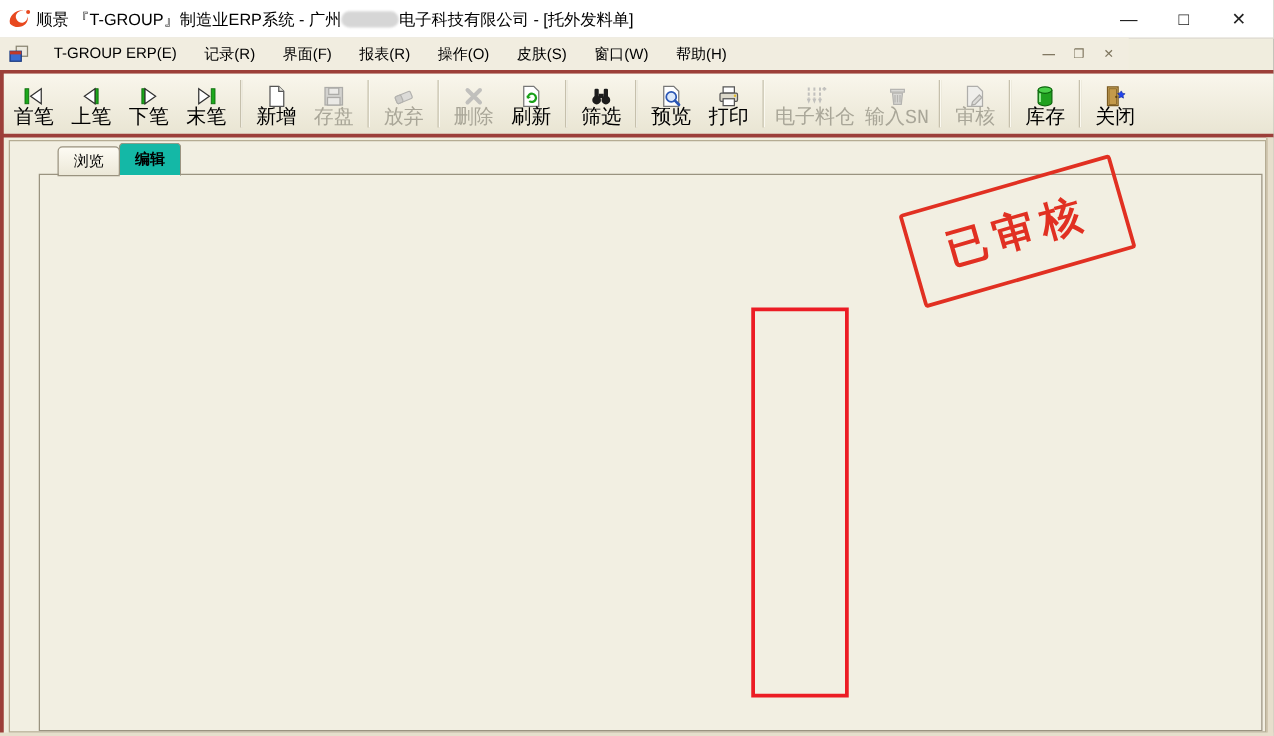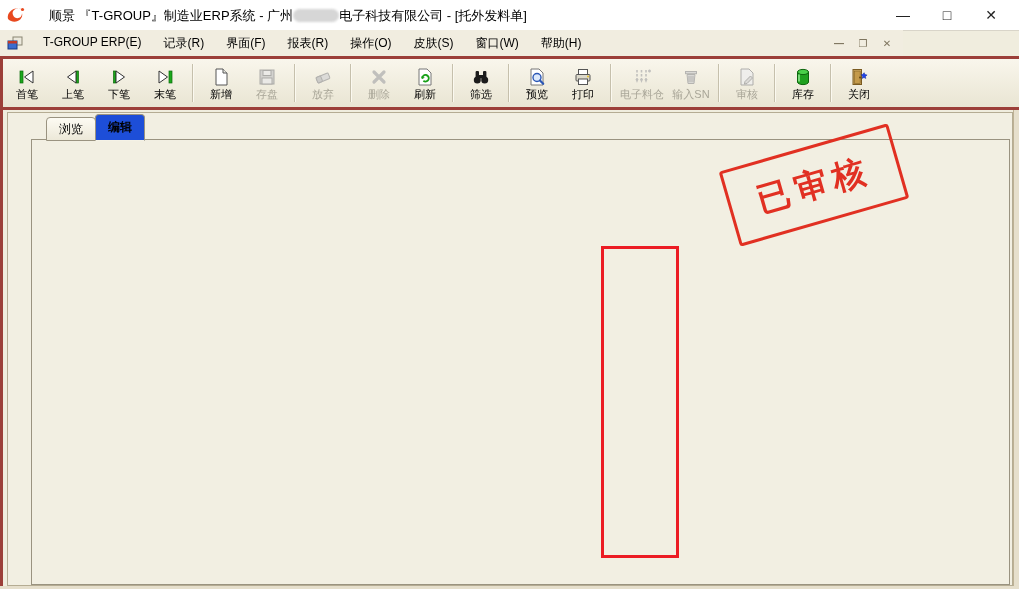--- a/index.html
+++ b/index.html
@@ -3,52 +3,52 @@
 <meta charset="utf-8">
 <style>
   html,body{margin:0;padding:0;background:#888;}
   .win{position:relative;width:1019px;height:589px;background:#f0edde;overflow:hidden;
        font-family:"Liberation Sans","DejaVu Sans",sans-serif;font-size:12px;color:#000;
        -webkit-font-smoothing:none;}
   .abs{position:absolute;}
   
   .titlebar{left:0;top:0;width:1019px;height:30px;background:#ffffff;border-bottom:1px solid #d9d5c9;}
   .logo{left:5px;top:4px;width:22px;height:22px;}
-  .title-text{left:49px;top:7px;font-size:13px;white-space:nowrap;}
+  .title-text{left:29px;top:7px;font-size:13px;white-space:nowrap;}
   .redact{display:inline-block;width:46px;height:13px;background:#d6d6d6;border-radius:7px;
           vertical-align:-2px;filter:blur(1px);}
   .win-controls{right:6px;top:0;height:30px;display:flex;align-items:center;}
   .wc-btn{width:44px;height:28px;display:flex;align-items:center;justify-content:center;
           font-size:14px;color:#222;cursor:default;}
   
   .menubar{left:0;top:30px;width:903px;height:26px;background:#f1ede0;display:flex;align-items:center;}
   .mdi-icon{width:18px;height:18px;margin:0 8px 0 6px;}
   .menu-item{padding:4px 11px;white-space:nowrap;}
   .mdi-controls{position:absolute;right:8px;top:0;height:26px;display:flex;align-items:center;gap:8px;}
   .mdi-btn{width:16px;height:14px;display:flex;align-items:center;justify-content:center;
            color:#7e755e;font-size:10px;font-weight:bold;}
   .sep-maroon{left:0;width:1019px;height:3px;background:#9c3f39;}
   
   .toolbar{left:0;top:59px;width:1019px;height:48px;background:linear-gradient(#f9f6ec,#e9e5d3);
            display:flex;align-items:center;padding-left:4px;box-sizing:border-box;}
   .tbtn{display:flex;flex-direction:column;align-items:center;justify-content:center;
         min-width:38px;padding:2px 4px 1px;gap:1px;}
   .tbtn .ticon{width:20px;height:20px;display:block;}
-  .tbtn .tlabel{font-size:11px;line-height:13px;white-space:nowrap;}
+  .tbtn .tlabel{font-size:16px;line-height:13px;white-space:nowrap;font-family:Liberation Mono, monospace;}
   .tbtn.disabled .tlabel{color:#a9a698;}
   .tbtn.disabled .ticon{filter:grayscale(100%);opacity:.75;}
   .tsep{width:1px;height:38px;background:#c6c0ac;border-right:1px solid #fbf9f0;margin:0 4px;}
   
   .left-edge{left:0;top:56px;width:3px;height:533px;background:#9c3f39;}
   .right-edge{left:1013px;top:110px;width:6px;height:479px;background:#e6dfcc;border-left:1px solid #bdb194;}
   .bottom-edge{left:0;top:586px;width:1019px;height:3px;background:#e6dfcc;}
   .mdi-frame{left:7px;top:112px;width:1004px;height:472px;border:1px solid #b5ac93;background:#f2efe2;}
   .tab{height:22px;padding:0 12px;display:flex;align-items:center;background:linear-gradient(#fdfbf3,#ece8d8);
        border:1px solid #9a9380;border-radius:4px 4px 0 0;z-index:2;}
-  .tab.active{height:25px;font-weight:bold;background:#1d4ed8;border-bottom:1px solid #f5f2e6;z-index:4;}
+  .tab.active{height:25px;font-weight:bold;background:#14b8a6;border-bottom:1px solid #f5f2e6;z-index:4;}
   .panel{left:31px;top:139px;width:977px;height:444px;border:1px solid #9a9380;background:#f2efe2;z-index:1;}
   
   .flabel{height:20px;line-height:20px;text-align:right;white-space:nowrap;}
   .flabel.req{color:#cc0000;}
   .finput{height:20px;line-height:18px;box-sizing:border-box;border:1px solid #9a9587;
           padding:0 4px;background:#eeebdd;white-space:nowrap;overflow:hidden;}
   .finput.white{background:#ffffff;}
   .fgroup{height:20px;display:flex;box-sizing:border-box;}
   .fgroup .gtext{flex:1;border:1px solid #9a9587;border-right:none;background:#fff;
                  line-height:18px;padding:0 4px;box-sizing:border-box;overflow:hidden;white-space:nowrap;}

